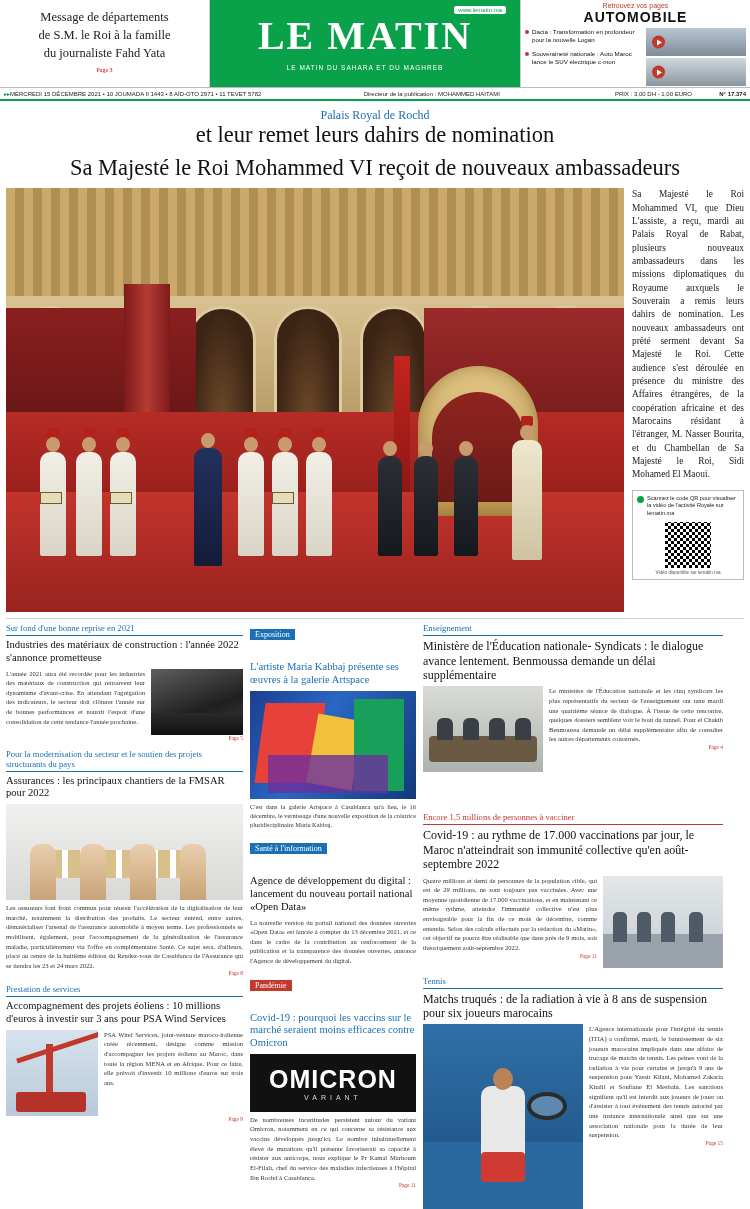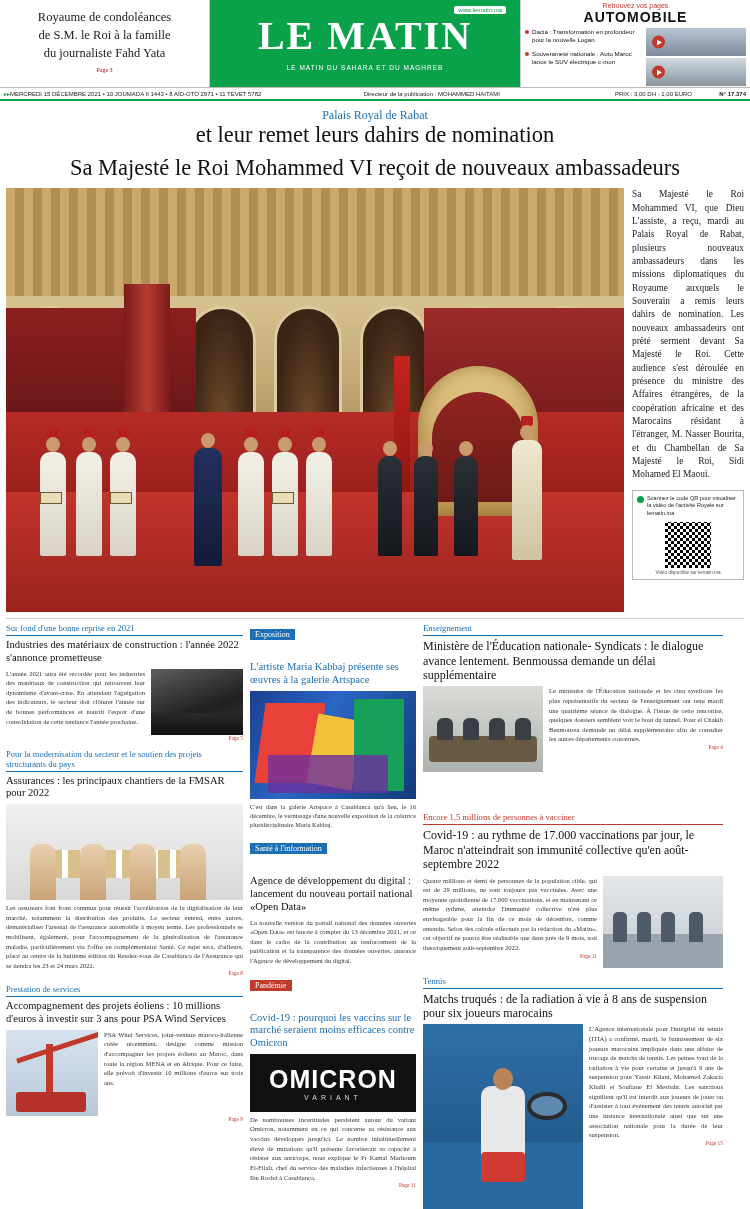--- a/index.html
+++ b/index.html
@@ -364,21 +364,21 @@
   .pic-r { width: 120px; }
   .flexrow { display:flex; gap:6px; align-items:flex-start; }
 </style>
 </head>
 <body>
 
 <div class="page">
 
   <div class="masthead">
     <div class="mh-left">
-      <div class="cond-line">Royaume de condoléances</div>
+      <div class="cond-line">Message de départements</div>
       <div class="cond-line">de S.M. le Roi à la famille</div>
       <div class="cond-line">du journaliste Fahd Yata</div>
       <div class="cond-page">Page 3</div>
     </div>
 
     <div class="mh-center">
       <div class="site">www.lematin.ma</div>
       <div class="logo">LE MATIN</div>
       <div class="tagline">LE MATIN DU SAHARA ET DU MAGHREB</div>
     </div>
@@ -404,21 +404,21 @@
   </div>
 
   <div class="infobar">
     <span class="tri">▸▸</span>
     <span class="ib-date">MERCREDI 15 DÉCEMBRE 2021 • 10 JOUMADA II 1443 • 8 AÏD-OTO 2971 • 11 TEVET 5782</span>
     <span class="ib-dir">Directeur de la publication : MOHAMMED HAITAMI</span>
     <span class="ib-price">PRIX : 3,00 DH - 1,00 EURO</span>
     <span class="ib-num">N° 17.374</span>
   </div>
 
-  <div class="lead-kicker">Palais Royal de Rabat</div>
+  <div class="lead-kicker">Palais Royal de Rochd</div>
   <div class="lead-title" style="margin-top:-4px">et leur remet leurs dahirs de nomination</div>
   <div class="lead-title">Sa Majesté le Roi Mohammed VI reçoit de nouveaux ambassadeurs</div>
 
   <div class="lead-wrap">
     <div class="lead-photo">
       <div class="lp-ceiling"></div>
       <div class="lp-arches">
         <div class="lp-arch" style="left:10px"></div>
         <div class="lp-arch" style="left:96px"></div>
         <div class="lp-arch" style="left:182px"></div>

